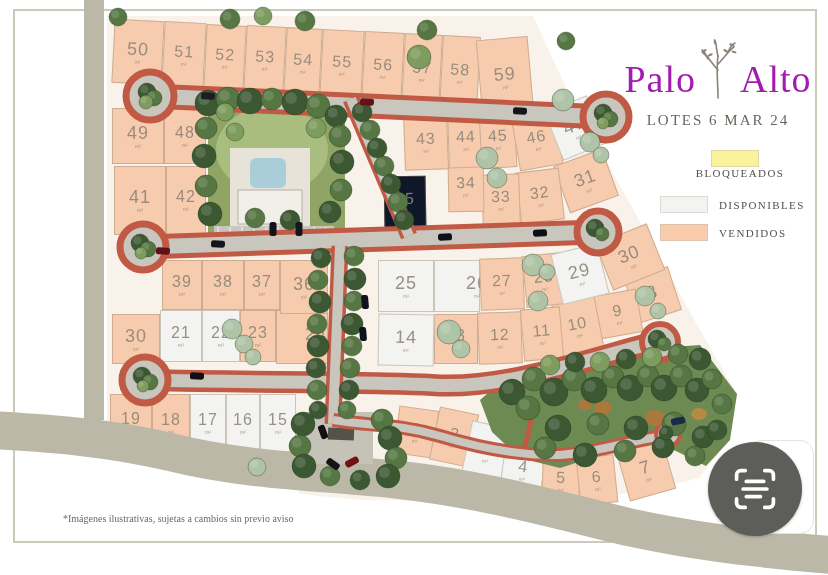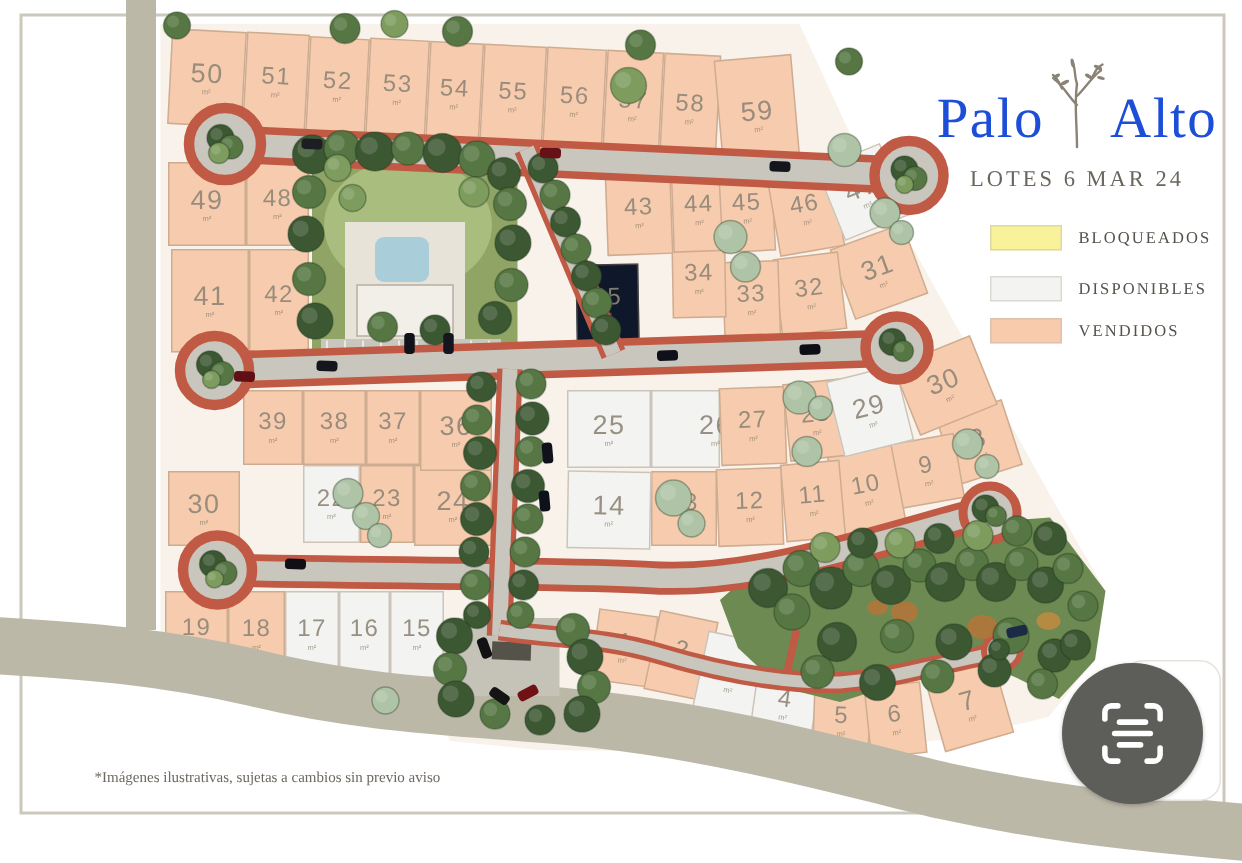--- a/index.html
+++ b/index.html
@@ -10,30 +10,30 @@
   svg.layer{position:absolute;left:0;top:0;z-index:1;pointer-events:none;}
   #lots-layer{position:absolute;left:0;top:0;width:828px;height:575px;z-index:2;}
   svg#over-svg{z-index:3;}
   .lot{position:absolute;box-sizing:border-box;border:1px solid rgba(150,128,105,.42);
        display:flex;flex-direction:column;align-items:center;justify-content:center;}
   .lot-n{color:#8f8678;font-size:16px;letter-spacing:1px;line-height:1;opacity:.9;}
   .lot-n.big{font-size:18px;}
   .lot-a{color:rgba(130,118,100,.7);font-size:5px;margin-top:2px;line-height:1;}
   .panel{position:absolute;z-index:4;}
   .brand{left:606px;top:38px;width:224px;display:flex;align-items:flex-end;justify-content:center;}
-  .brand span{font-family:"Liberation Serif",serif;font-size:38px;color:#1d4ed8;letter-spacing:1px;line-height:1;}
+  .brand span{font-family:"Liberation Serif",serif;font-size:38px;color:#a21caf;letter-spacing:1px;line-height:1;}
   .brand .w1{margin-right:2px;margin-bottom:2px;}
   .brand .w2{margin-left:2px;margin-bottom:2px;}
   .subtitle{left:606px;top:112px;width:224px;text-align:center;font-family:"Liberation Serif",serif;
             font-size:15px;color:#6b665d;letter-spacing:2px;}
   .legend{left:660px;top:150px;width:160px;}
   .legend-row{display:flex;align-items:center;margin-bottom:11px;}
   .legend-row .sw{width:46px;height:15px;margin-right:11px;border:1px solid rgba(190,185,170,.45);}
   .legend-row .lb{font-family:"Liberation Serif",serif;font-size:11px;color:#56514a;letter-spacing:1.4px;}
-  .legend-row.r0{margin-bottom:17px;}
+  .legend-row.r0{margin-bottom:17px;flex-direction:column;}
   .disclaimer{left:63px;top:513px;font-family:"Liberation Serif",serif;font-size:10px;color:#6e6960;z-index:4;position:absolute;}
   .scan-card{position:absolute;left:748px;top:440px;width:64px;height:92px;background:#fff;
              border:1px solid #e6e3da;border-radius:14px;z-index:4;}
   .scan-btn{position:absolute;left:708px;top:442px;width:94px;height:94px;border-radius:50%;
             background:#5d5d59;z-index:5;display:flex;align-items:center;justify-content:center;
             box-shadow:0 1px 3px rgba(0,0,0,.25);cursor:pointer;}
 </style>
 </head>
 <body>
 
@@ -119,29 +119,33 @@
         <div class="lot-a">m²</div>
       </div>
       <div class="lot" style="left: 110px; top: 394px; width: 42px; height: 56px; background: rgb(247, 204, 174); transform: rotate(0deg);">
         <div class="lot-n">19</div>
         <div class="lot-a">m²</div>
       </div>
       <div class="lot" style="left: 112px; top: 314px; width: 48px; height: 50px; background: rgb(247, 204, 174); transform: rotate(0deg);">
         <div class="lot-n big">30</div>
         <div class="lot-a">m²</div>
       </div>
+      <div class="lot" style="left: 160px; top: 310px; width: 42px; height: 52px; background: rgb(243, 244, 241); transform: rotate(0deg);">
+        <div class="lot-n">21</div>
+        <div class="lot-a">m²</div>
+      </div>
       <div class="lot" style="left: 202px; top: 310px; width: 38px; height: 52px; background: rgb(243, 244, 241); transform: rotate(0deg);">
         <div class="lot-n">22</div>
         <div class="lot-a">m²</div>
       </div>
       <div class="lot" style="left: 240px; top: 310px; width: 36px; height: 52px; background: rgb(247, 204, 174); transform: rotate(0deg);">
         <div class="lot-n">23</div>
         <div class="lot-a">m²</div>
       </div>
-      <div class="lot" style="left: 276px; top: 310px; width: 52px; height: 54px; background: rgb(247, 204, 174); transform: rotate(0deg);">
+      <div class="lot" style="left: 276px; top: 310px; width: 52px; height: 54px; background: rgb(247, 204, 174); transform: rotate(0deg); align-items: flex-end;">
         <div class="lot-n big">24</div>
         <div class="lot-a">m²</div>
       </div>
       <div class="lot" style="left: 378px; top: 260px; width: 56px; height: 52px; background: rgb(243, 244, 241); transform: rotate(0deg);">
         <div class="lot-n big">25</div>
         <div class="lot-a">m²</div>
       </div>
       <div class="lot" style="left: 434px; top: 260px; width: 46px; height: 52px; background: rgb(243, 244, 241); transform: rotate(0deg); padding-left: 40px;">
         <div class="lot-n big">26</div>
         <div class="lot-a">m²</div>

